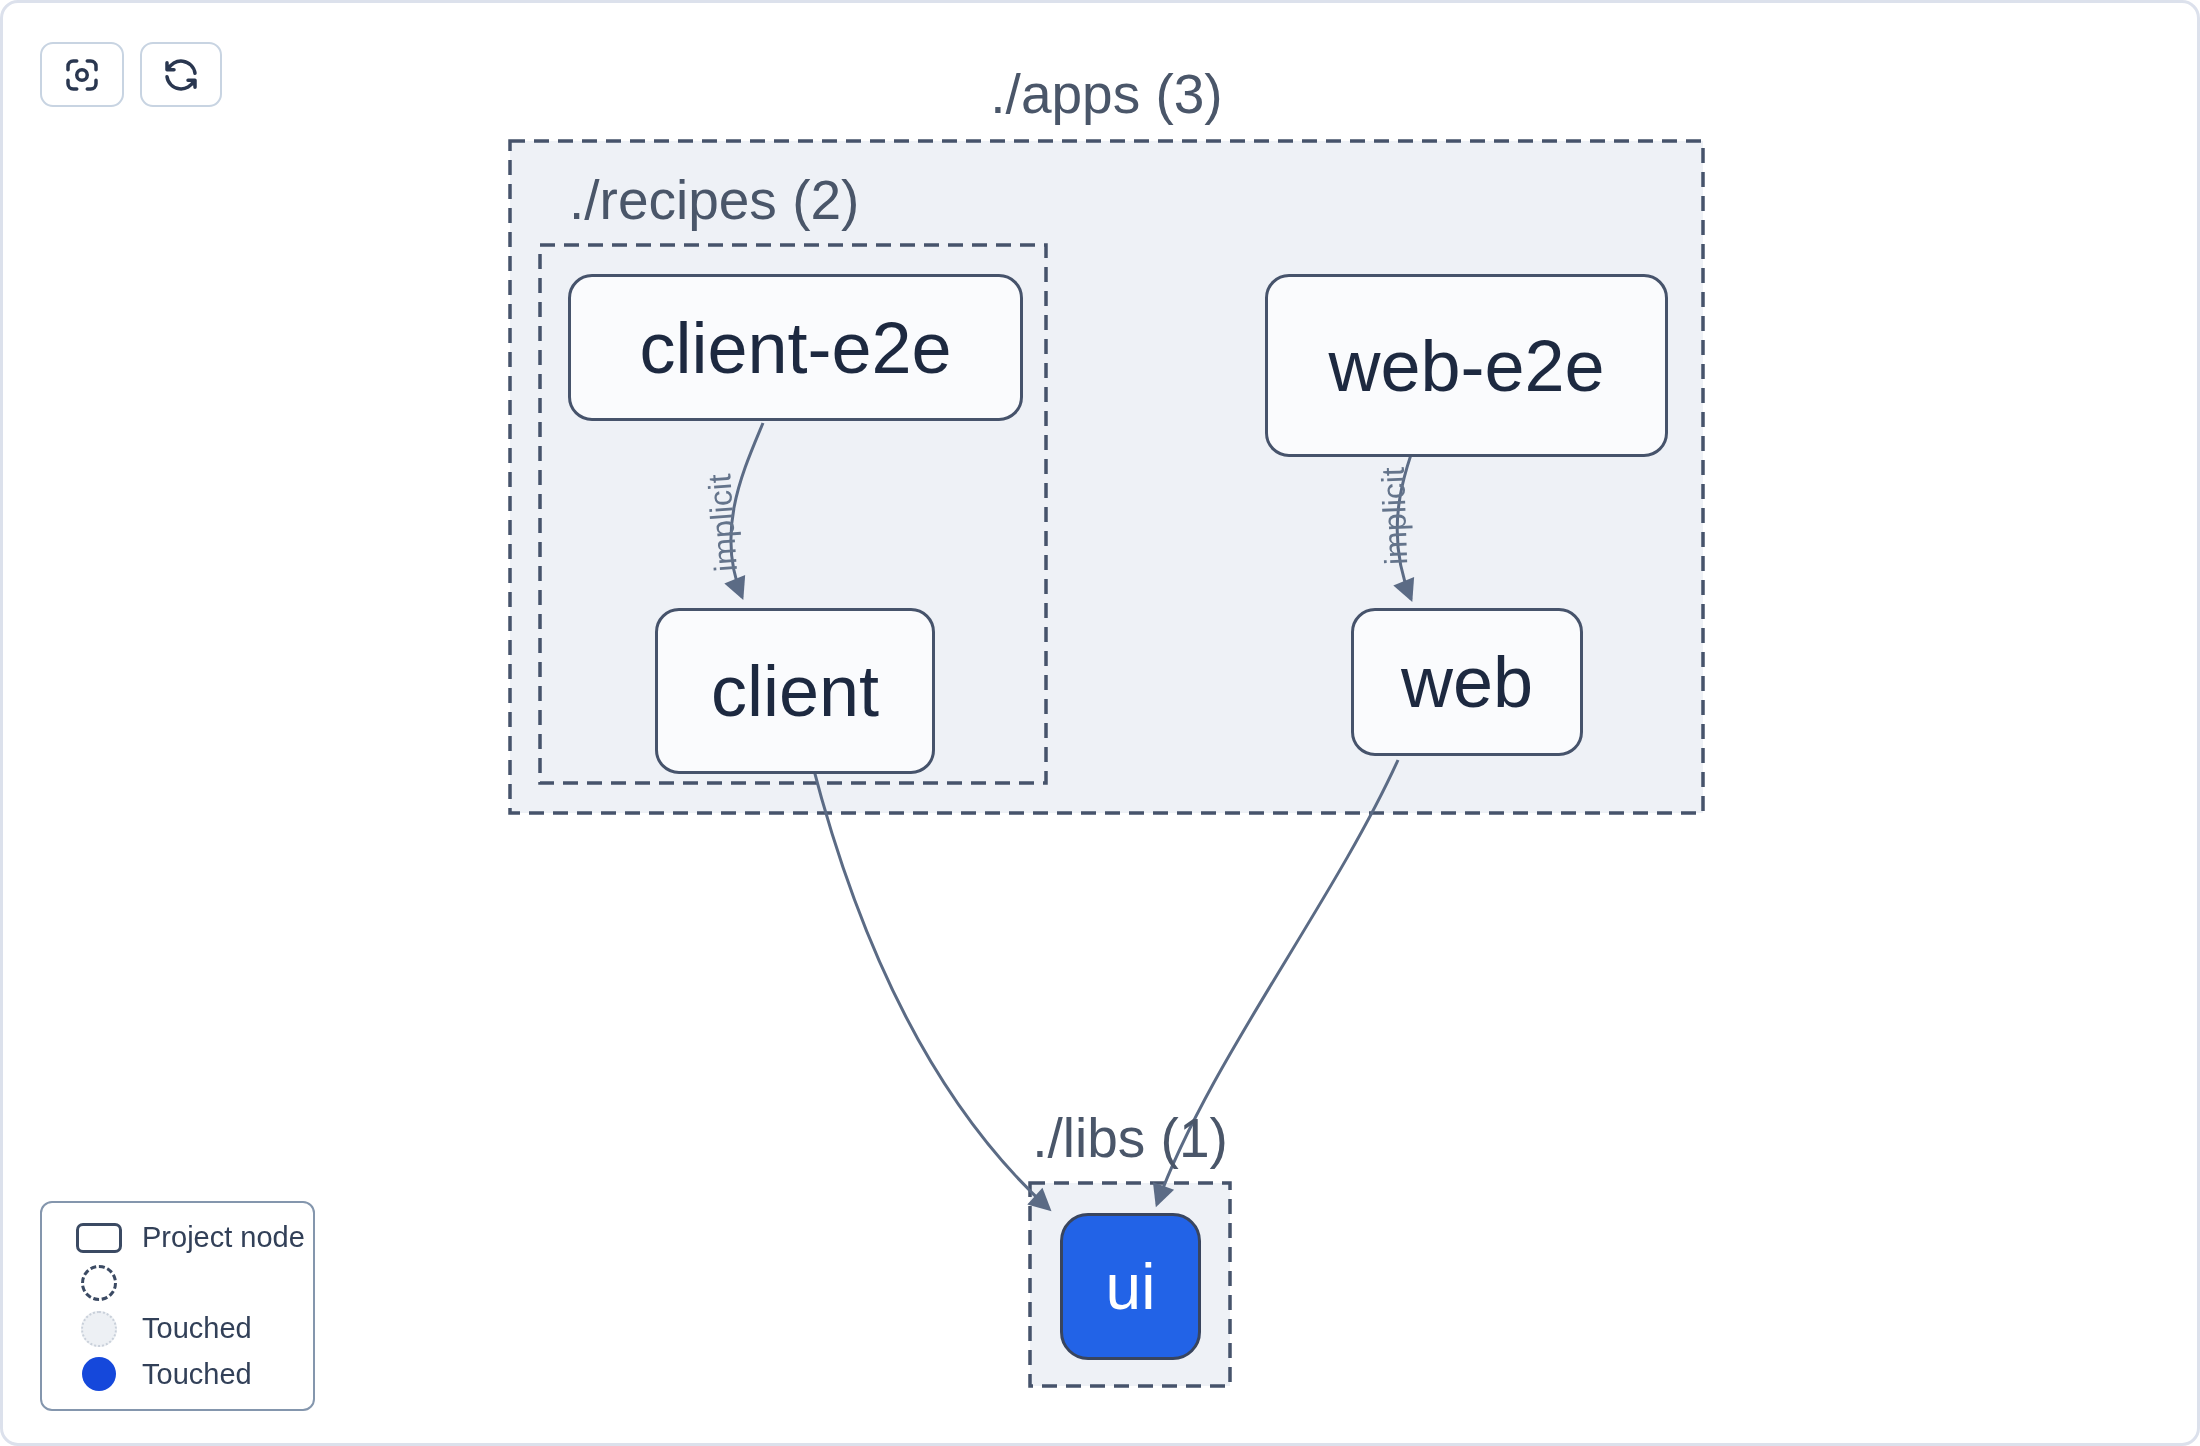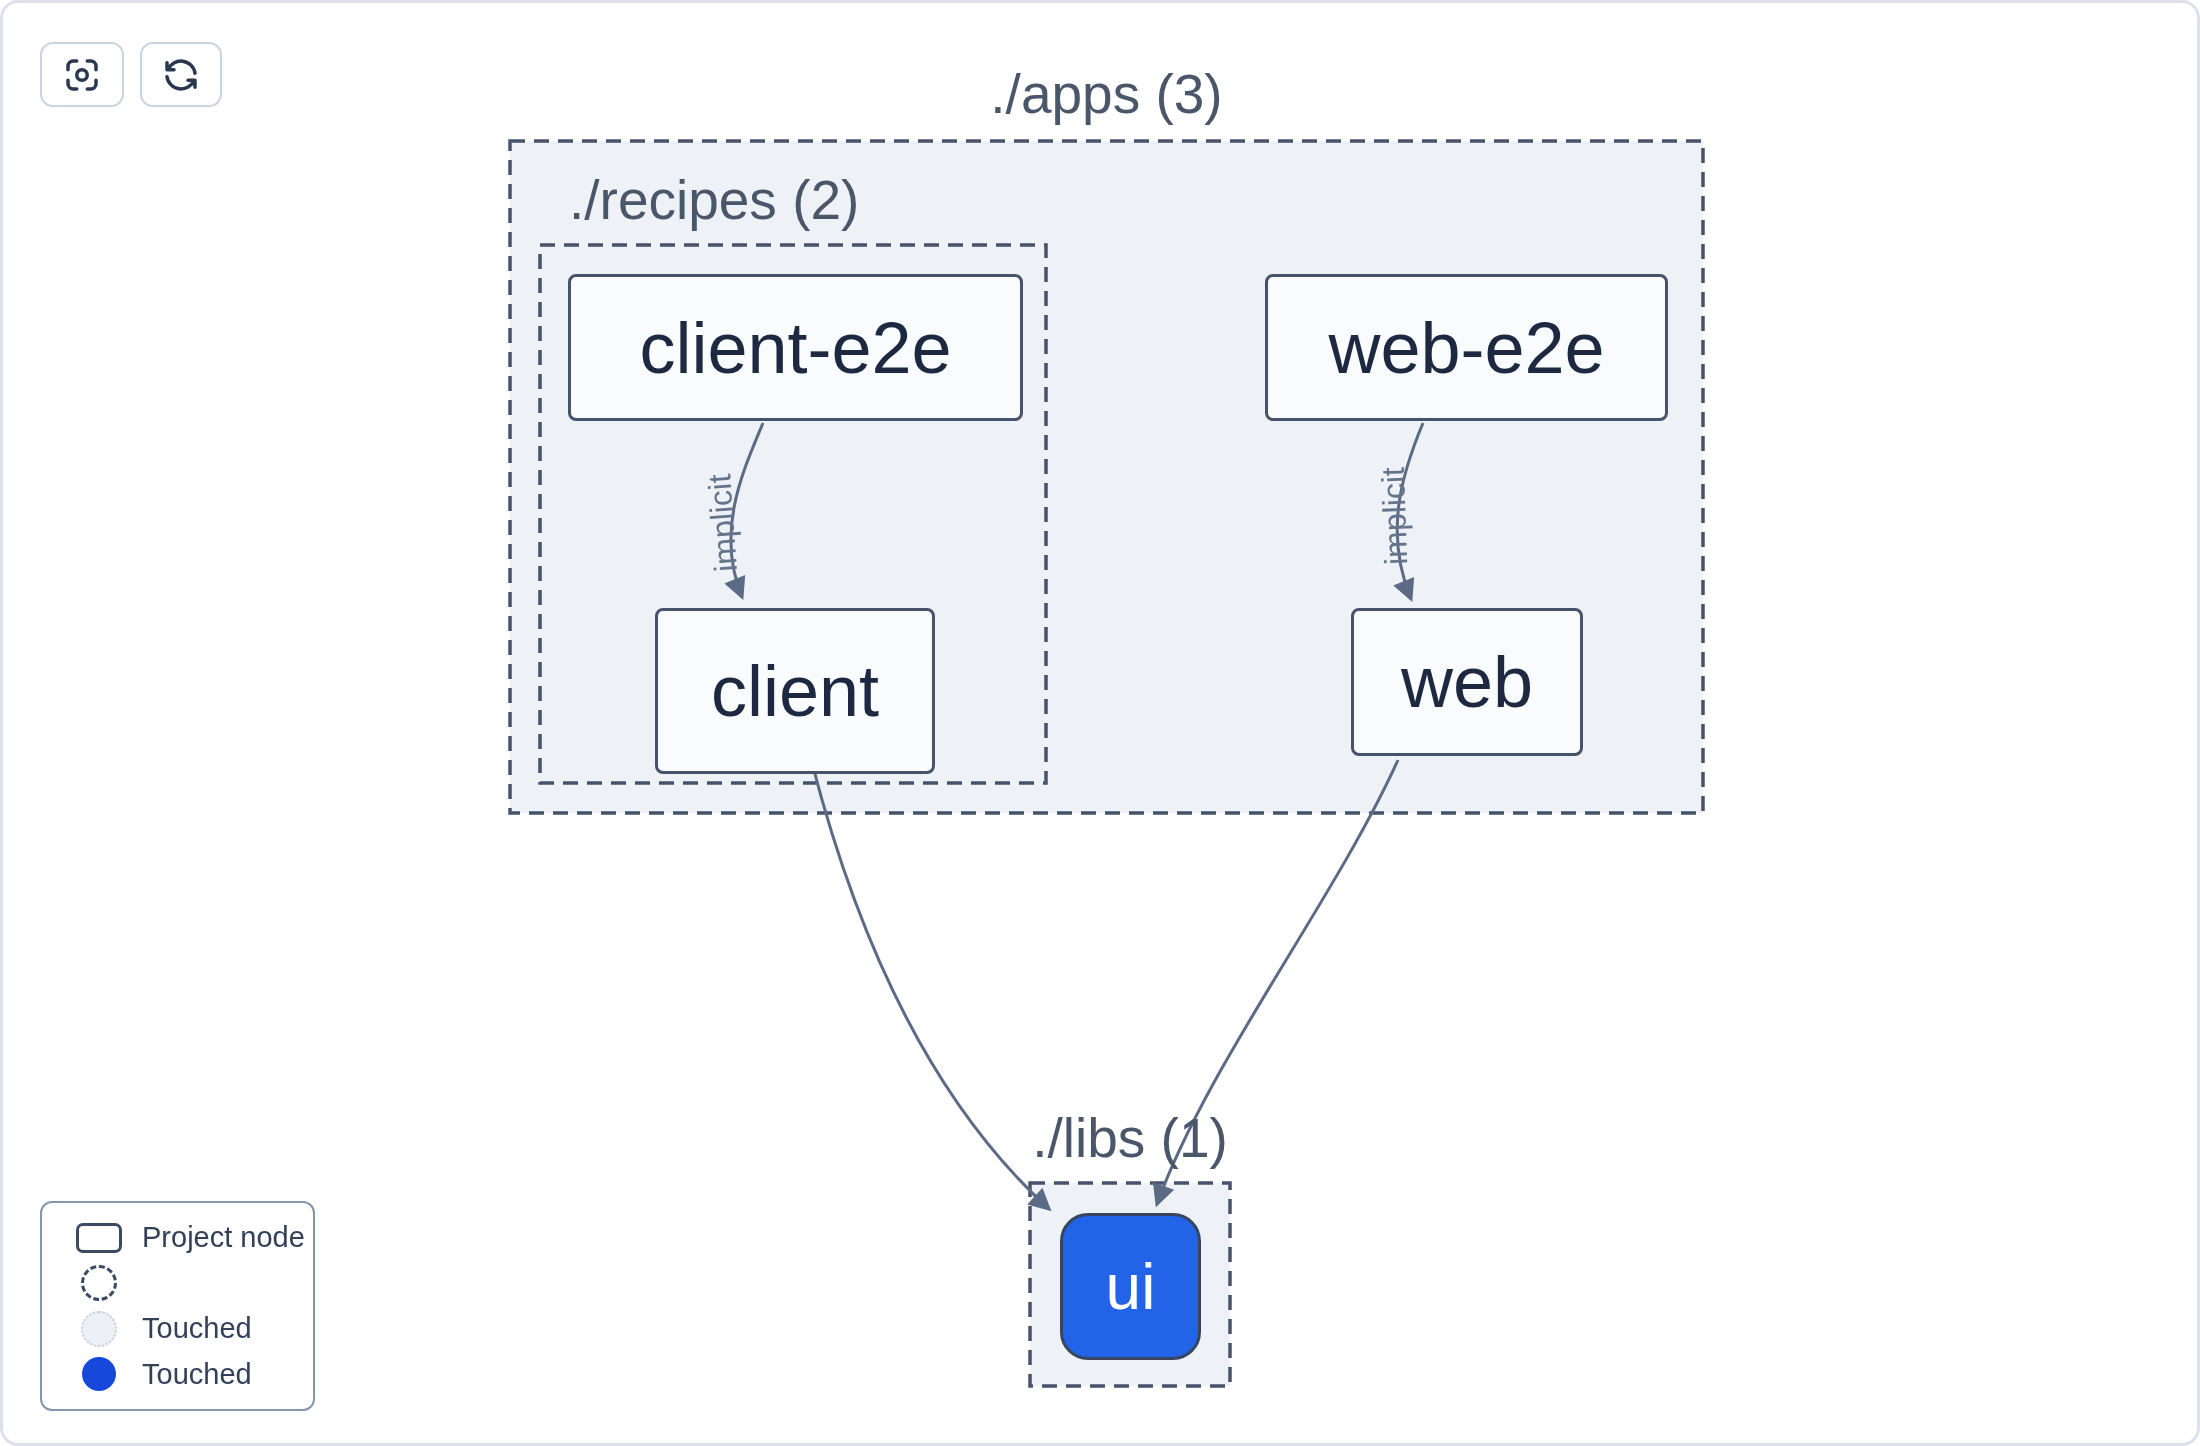--- a/index.html
+++ b/index.html
@@ -30,21 +30,21 @@
     color: #64748b;
     font-size: 32px;
     white-space: nowrap;
     transform: translate(-50%, -50%) rotate(-94deg);
   }
 
   .node {
     position: absolute; z-index: 3;
     background: #fafbfd;
     border: 3px solid #46536b;
-    border-radius: 8px;
+    border-radius: 24px;
     display: flex; align-items: center; justify-content: center;
     color: #1d2940;
     font-size: 72px;
     cursor: pointer;
   }
   .node.touched {
     background: #2263e7;
     border-color: #39455e;
     color: #ffffff;
     font-size: 64px;
@@ -121,21 +121,21 @@
   </svg>
 
   <div class="container-label" style="left:507px; top:62px; width:1193px; text-align:center;">./apps (3)</div>
   <div class="container-label" style="left:566px; top:168px;">./recipes (2)</div>
   <div class="container-label" style="left:967px; top:1106px; width:320px; text-align:center;">./libs (1)</div>
 
   <div class="edge-label" style="left:720px; top:520px;">implicit</div>
   <div class="edge-label" style="left:1392px; top:513px; transform:translate(-50%,-50%) rotate(-92deg);">implicit</div>
 
   <div class="node" style="left:565px; top:271px; width:455px; height:147px;">client-e2e</div>
-  <div class="node" style="left:1262px; top:271px; width:403px; height:147px;">web-e2e</div>
+  <div class="node" style="left:1262px; top:271px; width:403px; height:183px;">web-e2e</div>
   <div class="node" style="left:652px; top:605px; width:280px; height:166px;">client</div>
   <div class="node touched" style="left:1057px; top:1210px; width:141px; height:147px;">ui</div>
   <div class="node" style="left:1348px; top:605px; width:232px; height:148px;">web</div>
 
   <button class="toolbar-btn" style="left:37px; top:39px; width:84px; height:65px;">
     <svg width="42" height="42" viewBox="0 0 24 24" fill="none" stroke-width="2" stroke-linecap="round" stroke-linejoin="round">
       <path d="M4 9 V7 a3 3 0 0 1 3 -3 h2"></path>
       <path d="M15 4 h2 a3 3 0 0 1 3 3 v2"></path>
       <path d="M20 15 v2 a3 3 0 0 1 -3 3 h-2"></path>
       <path d="M9 20 H7 a3 3 0 0 1 -3 -3 v-2"></path>

